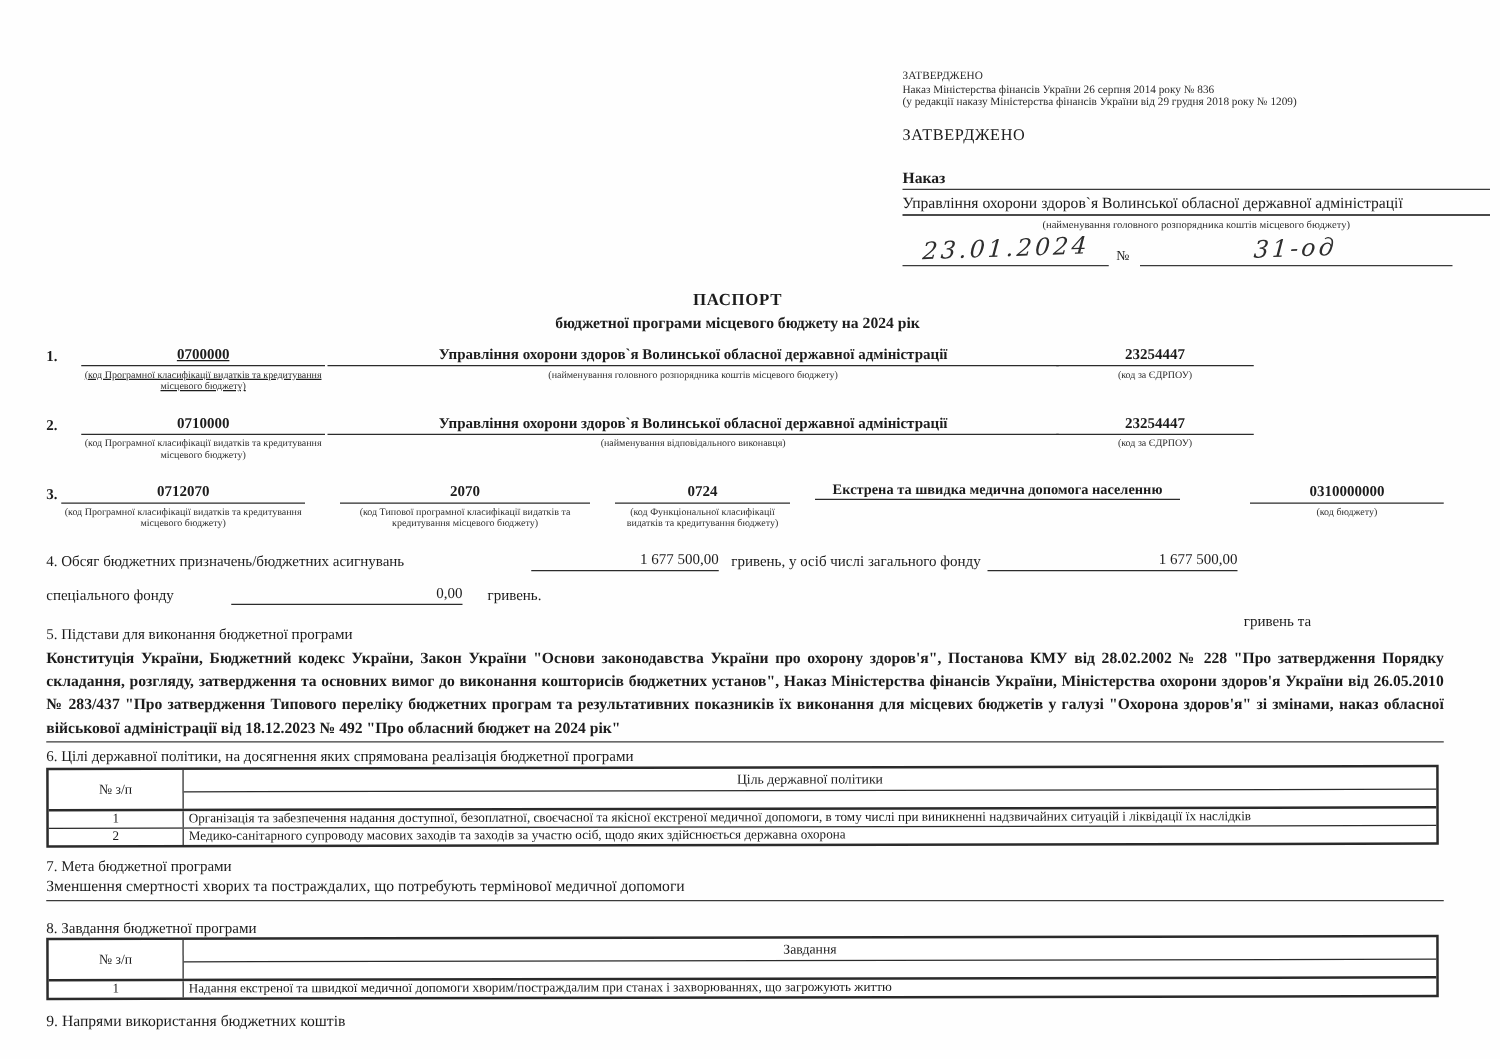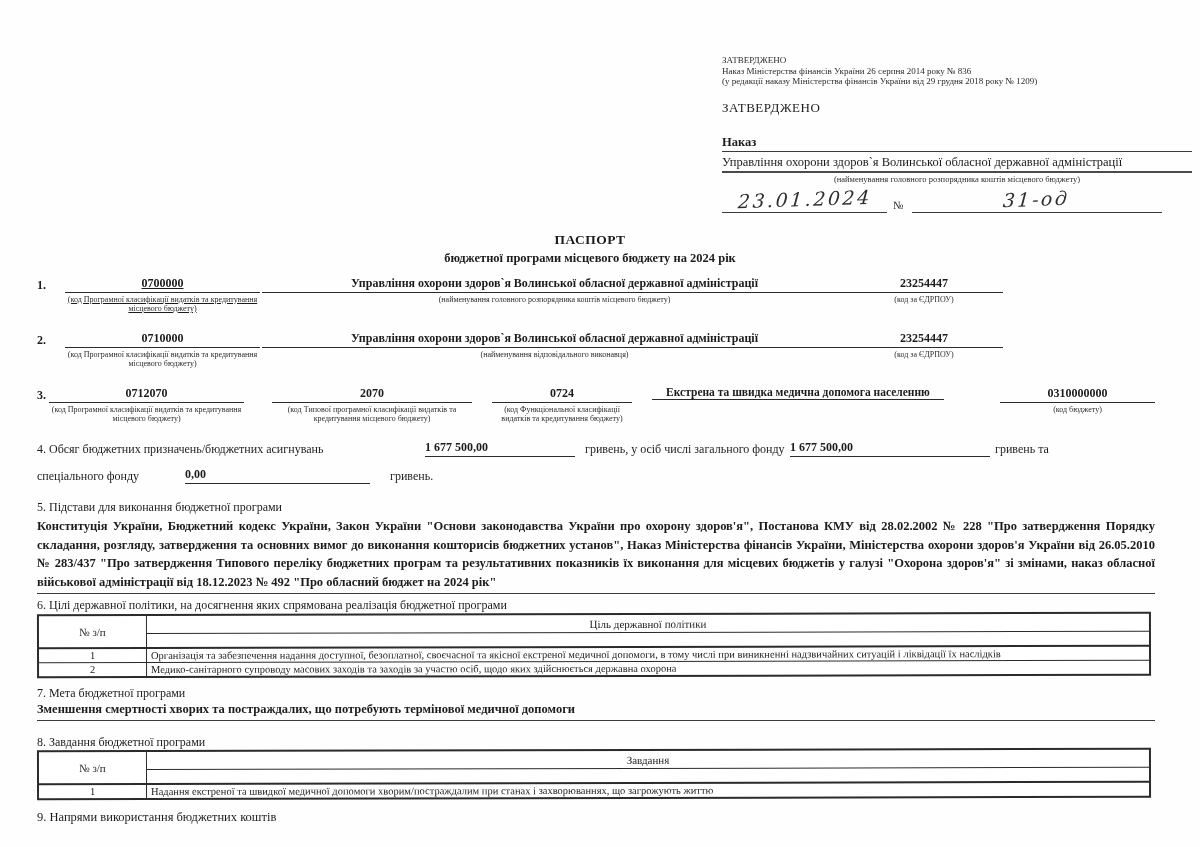--- a/index.html
+++ b/index.html
@@ -30,21 +30,21 @@
   
   .item-row { position:absolute; left:0; width:1200px; }
   .item-no { position:absolute; font-weight:bold; font-size:12px; left:37px; top:2px; }
   .fcol { position:absolute; top:0; }
   .fval { font-weight:bold; font-size:12px; text-align:center; border-bottom:1.7px solid #2b2b2b; padding-bottom:1px; }
   .fcap { font-size:8px; line-height:9.5px; text-align:center; margin-top:1.5px; color:#2c2c2c; }
 
   
   .s4line { position:absolute; left:0; width:1200px; font-size:12px; }
   .s4-label { position:absolute; left:37px; top:2px; }
-  .s4-box { position:absolute; font-weight:bold; text-align:left; border-bottom:1.7px solid #2b2b2b; padding-bottom:1px; }
+  .s4-box { position:absolute; font-weight:normal; text-align:right; border-bottom:1.7px solid #2b2b2b; padding-bottom:1px; }
   .s4-text { position:absolute; top:2px; }
 
   
   .s5-head { position:absolute; left:37px; top:500px; font-size:12px; }
   .s5-body { position:absolute; left:37px; top:517px; width:1118px; font-weight:bold; font-size:12.5px;
              line-height:18.5px; text-align:justify; border-bottom:1.5px solid #3a3a3a; padding-bottom:2px; }
 
   
   .sec-head { position:absolute; left:37px; font-size:12px; }
   .ftable { position:absolute; left:37px; width:1114px; border:2px solid #2b2b2b; background:#fff; transform:rotate(-0.12deg); }
@@ -55,21 +55,21 @@
   .t-c2-label { text-align:center; font-size:11px; padding:3px 0 2px; border-bottom:1px solid #2b2b2b; }
   .t-c2-blank { height:13px; }
   .t-rows { border-top:2.3px solid #2b2b2b; }
   .t-row { display:flex; border-top:1px solid #2b2b2b; }
   .t-row:first-child { border-top:none; }
   .t-row .rc1 { width:108px; border-right:1.3px solid #2b2b2b; text-align:center; font-size:10.5px; padding:1px 0; }
   .t-row .rc2 { flex:1; font-size:10.5px; padding:1px 3px 1px 4px; }
 
   
   .s7-head { position:absolute; left:37px; top:686px; font-size:12px; }
-  .s7-text { position:absolute; left:37px; top:702px; width:1118px; font-weight:bold; font-size:12.5px;
+  .s7-text { position:absolute; left:37px; top:702px; width:1118px; font-weight:normal; font-size:12.5px;
              border-bottom:1.5px solid #3a3a3a; padding-bottom:3px; }
 
   
   .s9-head { position:absolute; left:37px; top:810px; font-size:12.5px; }
 </style>
 </head>
 <body>
 
 <div class="page">
 
@@ -146,21 +146,21 @@
       <div class="fval">0310000000</div>
       <div class="fcap">(код бюджету)</div>
     </div>
   </div>
 
   <div class="s4line" style="top:440px;">
     <span class="s4-label">4. Обсяг бюджетних призначень/бюджетних асигнувань</span>
     <span class="s4-box" style="left:425px; width:150px; top:0;">1 677 500,00</span>
     <span class="s4-text" style="left:585px;">гривень, у осіб числі загального фонду</span>
     <span class="s4-box" style="left:790px; width:200px; top:0;">1 677 500,00</span>
-    <span class="s4-text" style="left:995px;">гривень та</span>
+    <span class="s4-text" style="left:995px;margin-top:48px;">гривень та</span>
   </div>
   <div class="s4line" style="top:467px;">
     <span class="s4-label">спеціального фонду</span>
     <span class="s4-box" style="left:185px; width:185px; top:0;">0,00</span>
     <span class="s4-text" style="left:390px;">гривень.</span>
   </div>
 
   <div class="s5-head">5. Підстави для виконання бюджетної програми</div>
   <div class="s5-body">Конституція України, Бюджетний кодекс України,  Закон України "Основи законодавства України про охорону здоров'я", Постанова КМУ від 28.02.2002 № 228 "Про затвердження Порядку складання, розгляду, затвердження та основних вимог до виконання кошторисів бюджетних установ", Наказ Міністерства фінансів України, Міністерства охорони здоров'я України від 26.05.2010 № 283/437 "Про затвердження Типового переліку бюджетних програм та результативних показників їх виконання для місцевих бюджетів у галузі "Охорона здоров'я" зі змінами,  наказ обласної військової адміністрації від 18.12.2023  № 492 "Про обласний бюджет на 2024 рік"</div>
 

